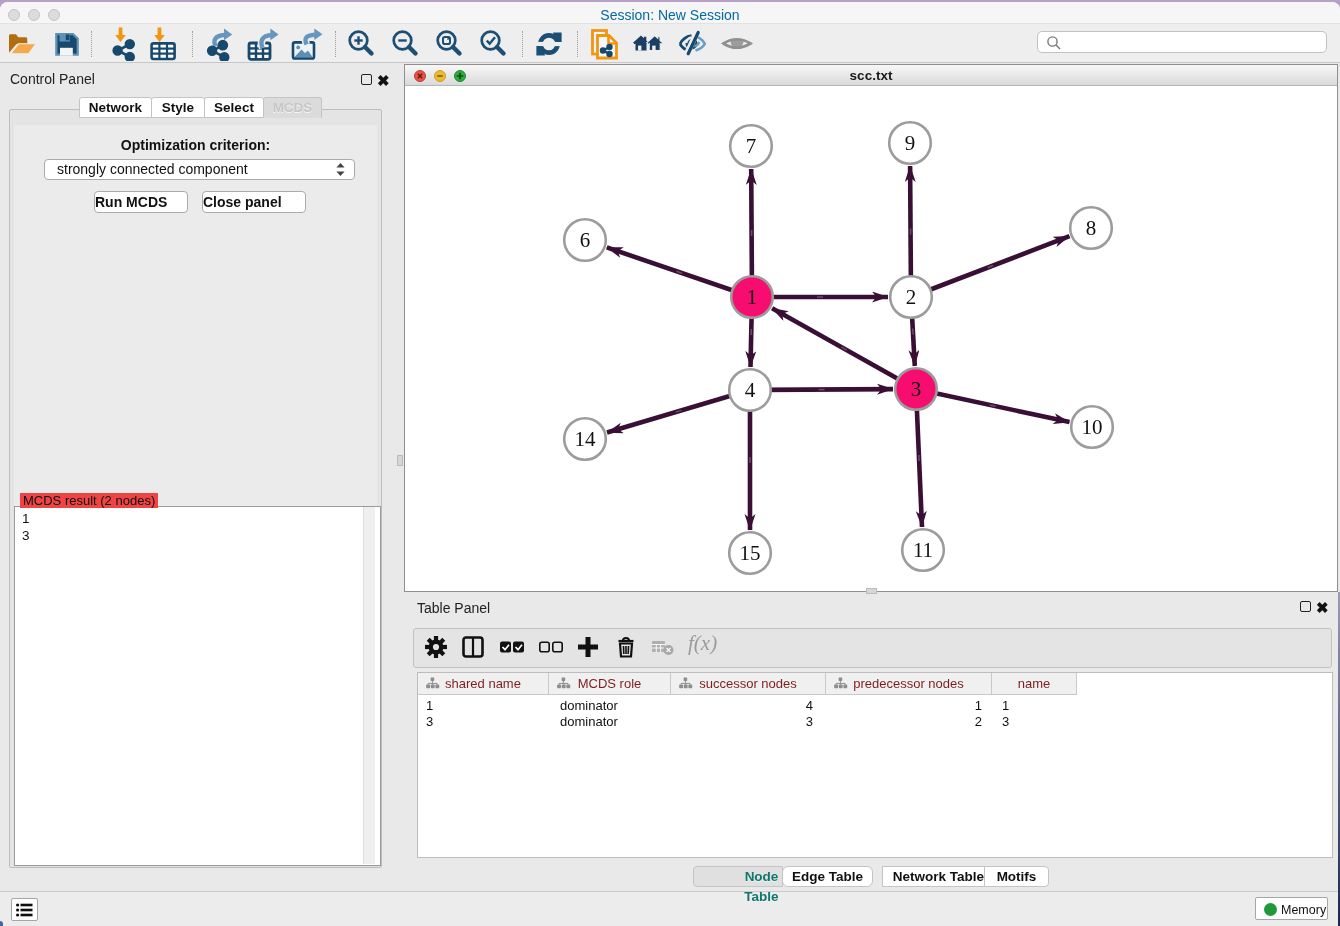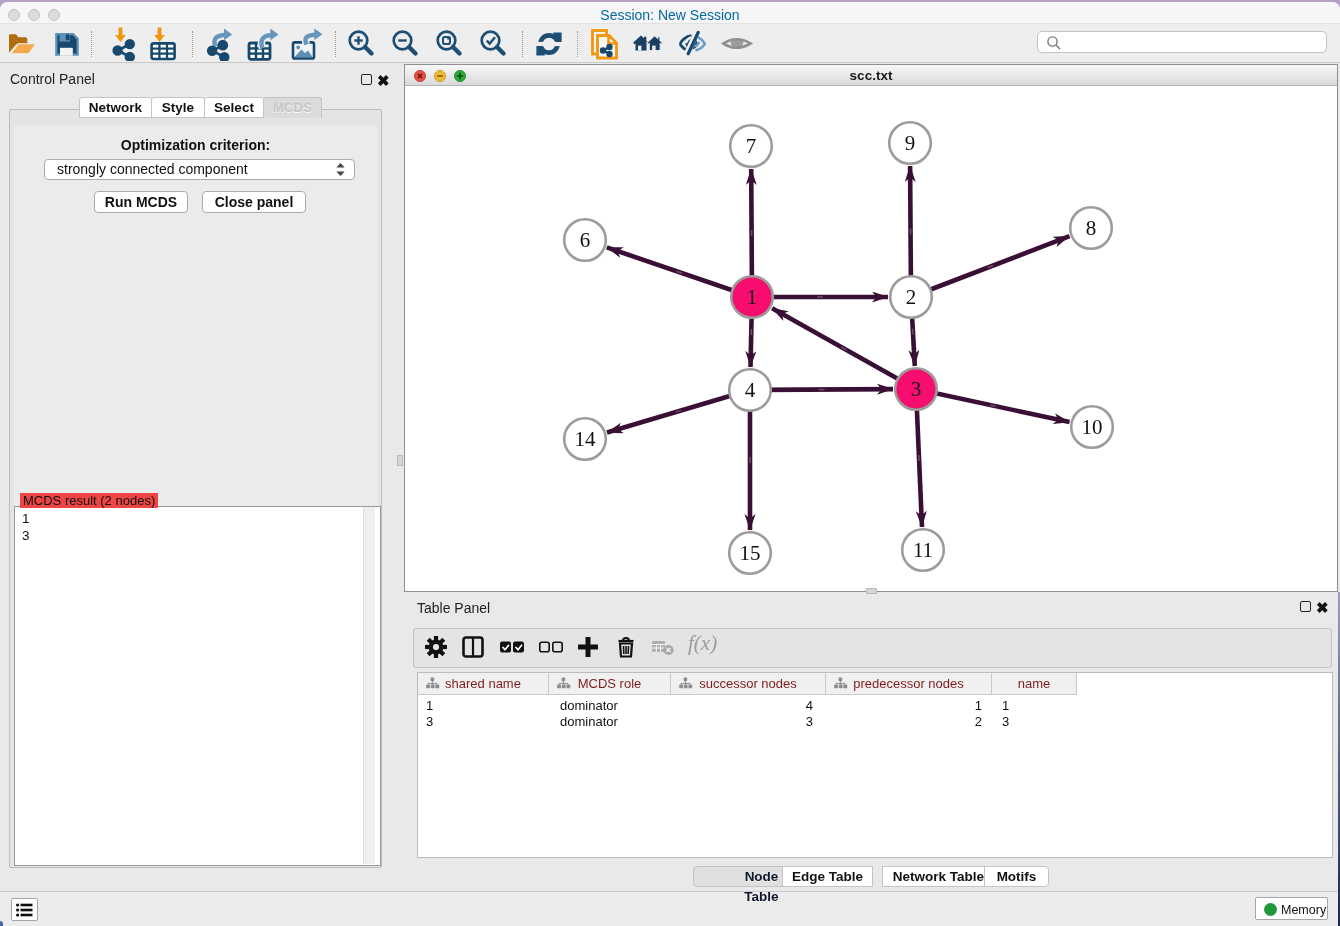--- a/index.html
+++ b/index.html
@@ -16,21 +16,21 @@
 
 
 #cp-title { left:10px; top:71px; font-size:14px; color:#222; }
 .float-btn { width:11px; height:11px; border:1.6px solid #222; border-radius:2px; }
 .close-x { font-size:15px; font-weight:bold; color:#111; line-height:11px; }
 .tab { z-index:5; position:absolute; top:97px; height:21px; background:#fff; border:1px solid #c4c4c4; font-size:13.5px; font-weight:bold; text-align:center; line-height:20px; color:#111; border-radius:3px 3px 0 0; }
 #cp-body { left:9px; top:109px; width:373px; height:759px; background:#e4e4e4; border:1px solid #bdbdbd; border-radius:2px; }
 #cp-inner { left:14px; top:125px; width:363px; height:741px; background:#ebebeb; }
 #opt-label { left:0px; top:137px; width:391px; text-align:center; font-size:14px; font-weight:bold; color:#111; }
 #dropdown { left:44px; top:159px; width:311px; height:21px; background:#fff; border:1px solid #ababab; border-radius:4px; font-size:14px; color:#111; line-height:19px; padding-left:12px; }
-.btn { position:absolute; background:#fff; border:1px solid #ababab; border-radius:4px; font-size:14px; font-weight:bold; color:#111; text-align:center; }
+.btn { position:absolute; background:#fff; border:1px solid #ababab; border-radius:4px; font-size:14px; font-weight:bold; color:#111; }
 #mcds-box { left:14px; top:506px; width:367px; height:360px; background:#fff; border:1px solid #9a9a9a; }
 #mcds-label { left:20px; top:493px; font-size:13px; color:#111; background:#ef4444; padding:0 3px; }
 #mcds-scroll { left:363px; top:507px; width:12px; height:357px; background:#efefef; border-left:1px solid #ddd; }
 
 
 #netframe { left:404px; top:64px; width:934px; height:528px; border:1px solid #8f8f8f; background:#fff; }
 #net-title { left:0; top:0; width:932px; height:21px; background:linear-gradient(#f8f8f8,#d9d9d9); border-bottom:1px solid #b5b5b5; }
 .mtl { position:absolute; top:4.5px; width:12px; height:12px; border-radius:50%; }
 #net-name { width:100%; text-align:center; top:3px; font-size:13.5px; font-weight:bold; color:#1a1a1a; }
 #graph { position:absolute; left:0; top:0; }
@@ -433,22 +433,22 @@
 <div class="cell" style="left:426px; top:698px;">1</div>
 <div class="cell" style="left:560px; top:698px;">dominator</div>
 <div class="cell" style="left:671px; top:698px; width:142px; text-align:right;">4</div>
 <div class="cell" style="left:826px; top:698px; width:156px; text-align:right;">1</div>
 <div class="cell" style="left:1002px; top:698px;">1</div>
 <div class="cell" style="left:426px; top:714px;">3</div>
 <div class="cell" style="left:560px; top:714px;">dominator</div>
 <div class="cell" style="left:671px; top:714px; width:142px; text-align:right;">3</div>
 <div class="cell" style="left:826px; top:714px; width:156px; text-align:right;">2</div>
 <div class="cell" style="left:1002px; top:714px;">3</div>
-<div class="abs btab" style="left:693px; width:90px; background:#e0e0e0; color:#0f172a; text-shadow:0 1px 0 #f2f2f2; border-radius:4px 0 0 4px;padding-left:47px;">Node Table</div>
-<div class="abs btab" style="left:782px; width:91px;">Edge Table</div>
+<div class="abs btab" style="left:693px; width:90px; background:#e0e0e0; color:#0f766e; text-shadow:0 1px 0 #f2f2f2; border-radius:4px 0 0 4px;padding-left:47px;">Node Table</div>
+<div class="abs btab" style="left:782px; width:91px;border-radius:6px;">Edge Table</div>
 <div class="abs btab" style="left:872px; width:113px;margin-left:10px;">Network Table</div>
 <div class="abs btab" style="left:984px; width:65px; border-radius:0 4px 4px 0;">Motifs</div>
 
 <div class="abs" id="statusbar"></div>
 <div class="abs sbtn" style="left:11px; top:898px; width:27px; height:23px;">
       <svg width="17" height="14" viewBox="0 0 17 14" style="position:absolute;left:4px;top:4px">
         <g fill="#111">
           <circle cx="1.6" cy="2" r="1.6"></circle>
           <circle cx="1.6" cy="7" r="1.6"></circle>
           <circle cx="1.6" cy="12" r="1.6"></circle>

